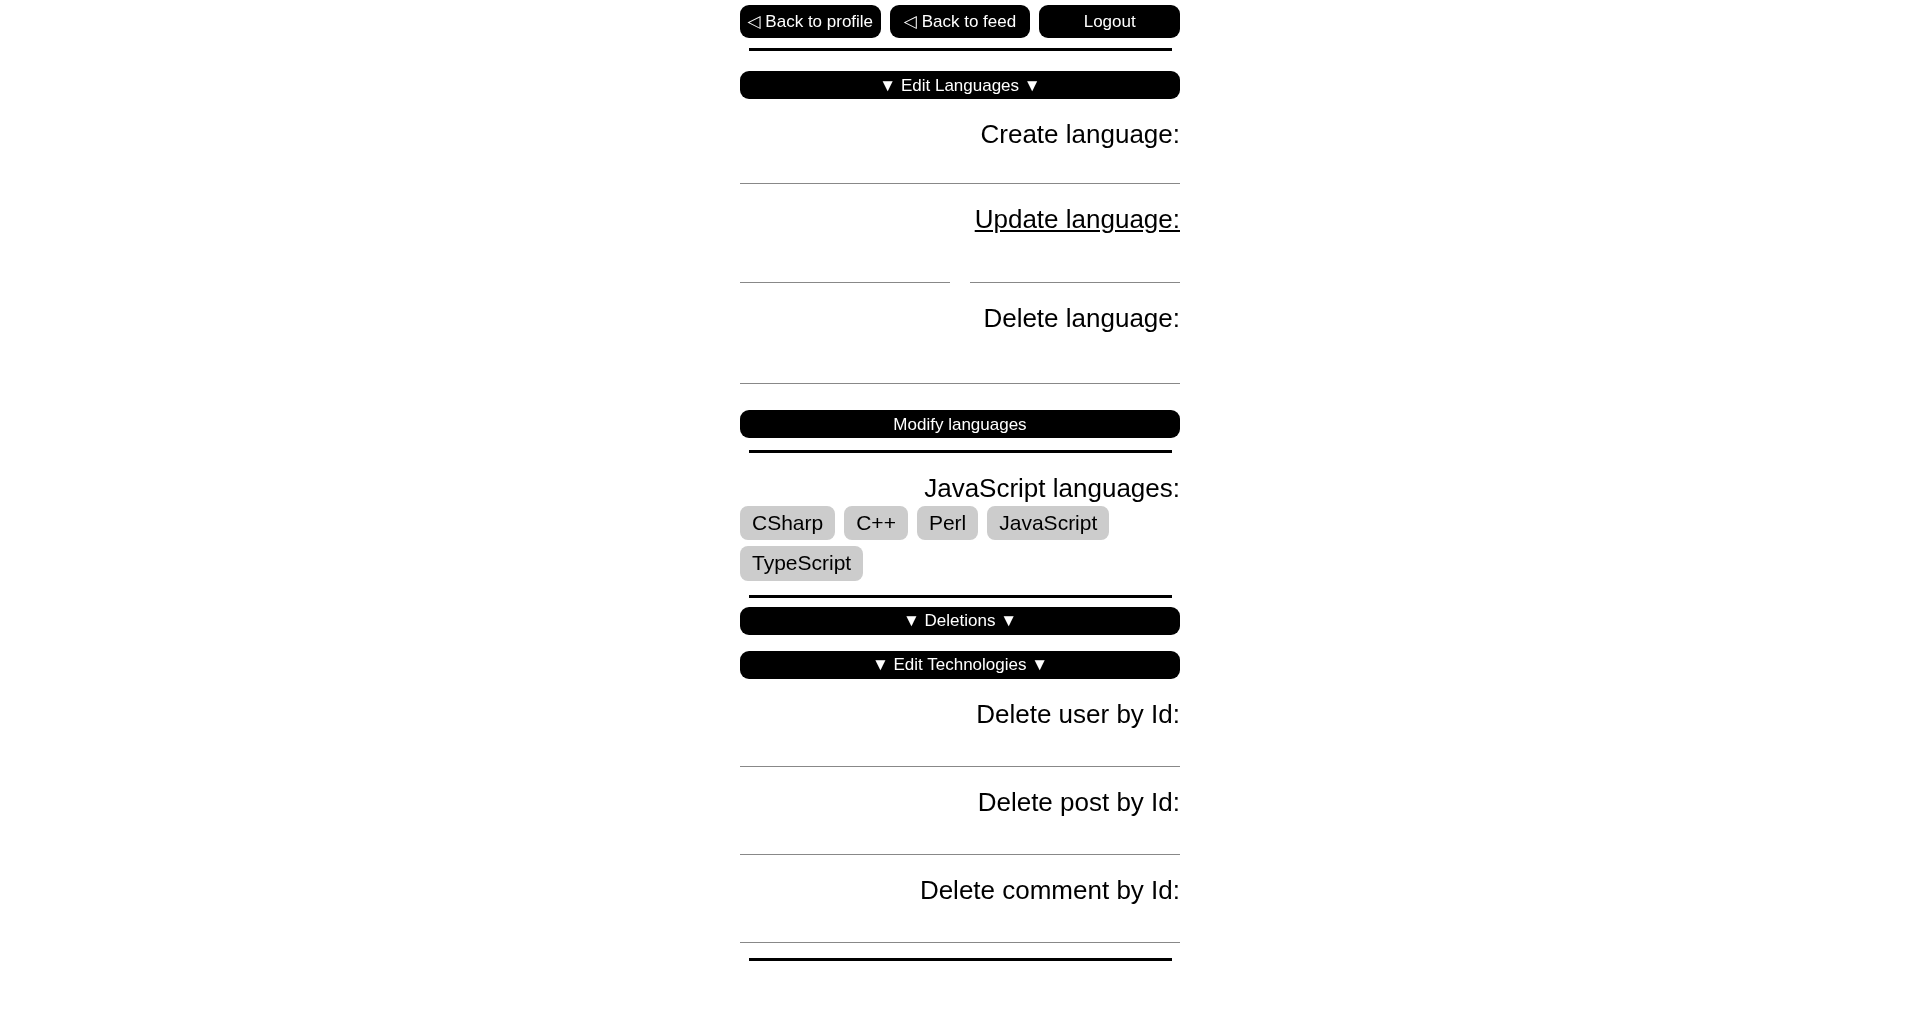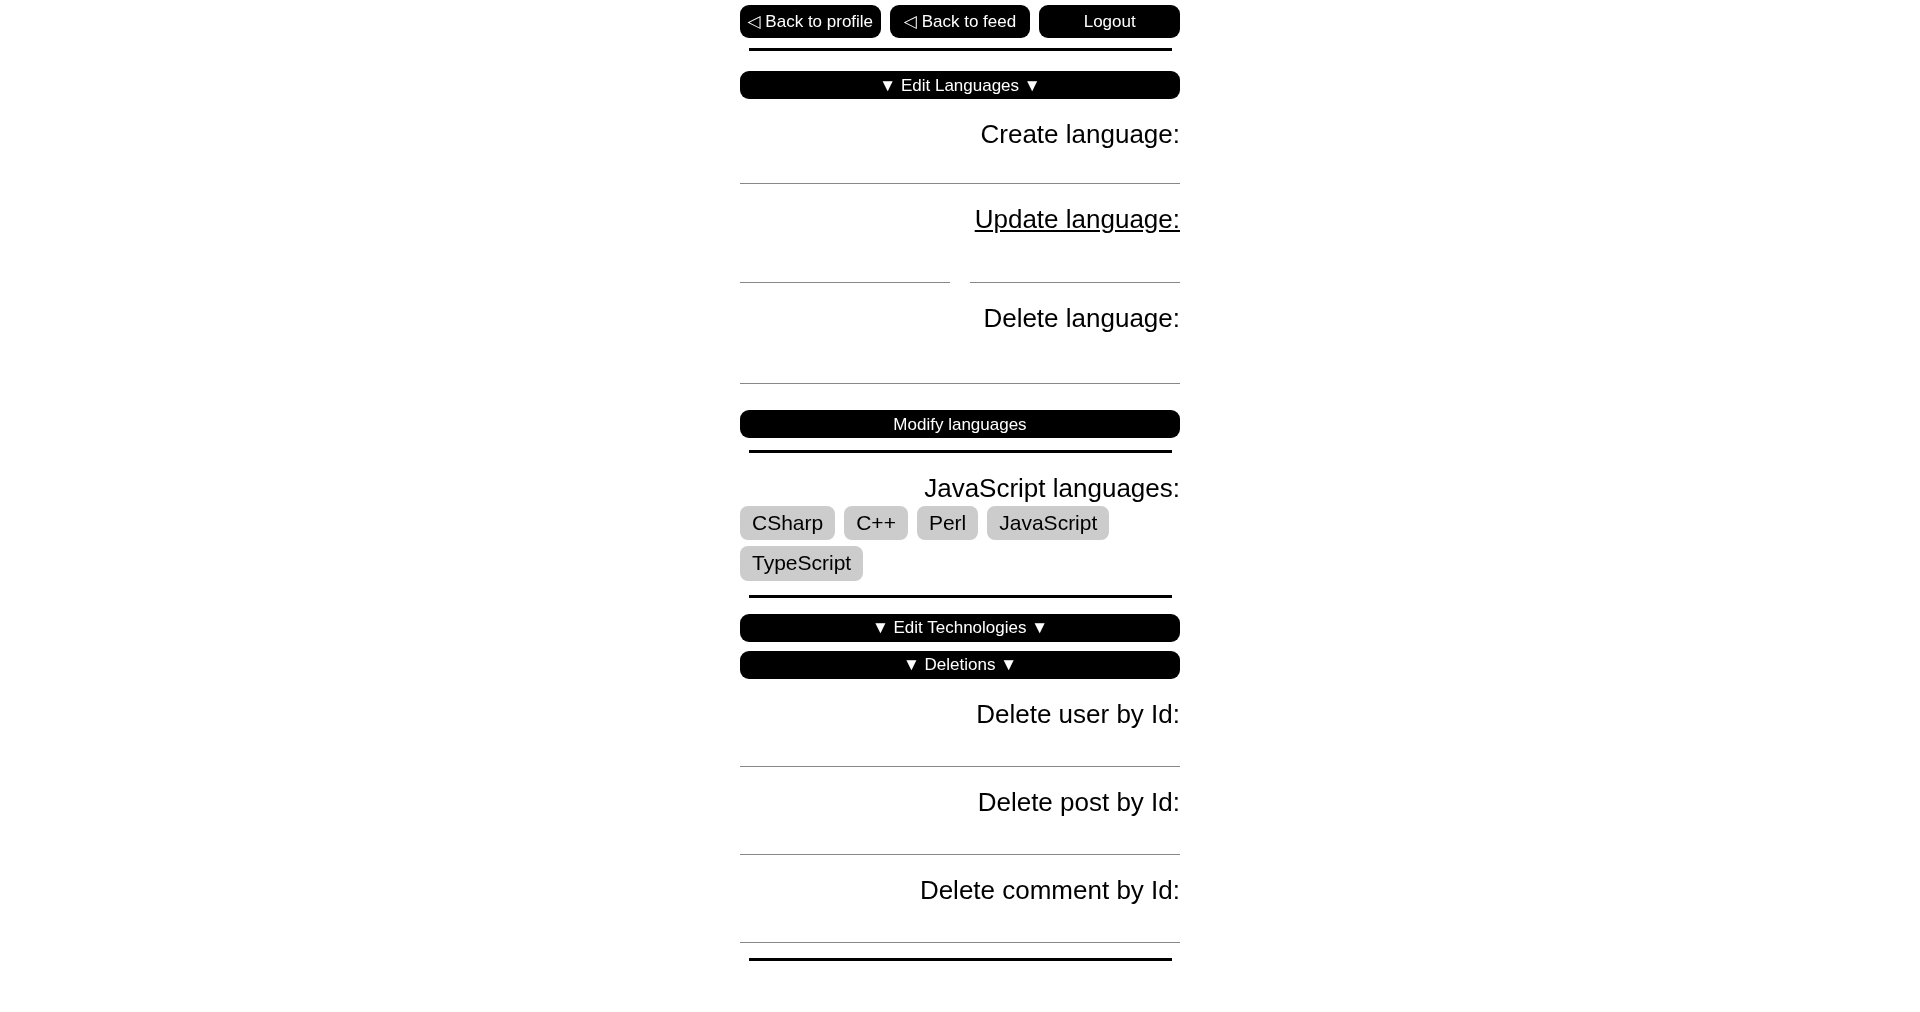--- a/index.html
+++ b/index.html
@@ -133,23 +133,23 @@
 
       <button class="tag">Perl</button>
 
       <button class="tag">JavaScript</button>
 
       <button class="tag">TypeScript</button>
     </div>
 
   <hr class="divider after-tags">
 
+  <button class="btn full deletions">▼ Deletions ▼</button>
+
   <button class="btn full edit-tech">▼ Edit Technologies ▼</button>
-
-  <button class="btn full deletions">▼ Deletions ▼</button>
 
   <label class="f-label mt17">Delete user by Id:</label>
   <input class="underline-input mid" type="text" value="" style="">
 
   <label class="f-label mt31">Delete post by Id:</label>
   <input class="underline-input mid" type="text" value="" style="">
 
   <label class="f-label mt29">Delete comment by Id:</label>
   <input class="underline-input mid" type="text" value="" style="">
 

